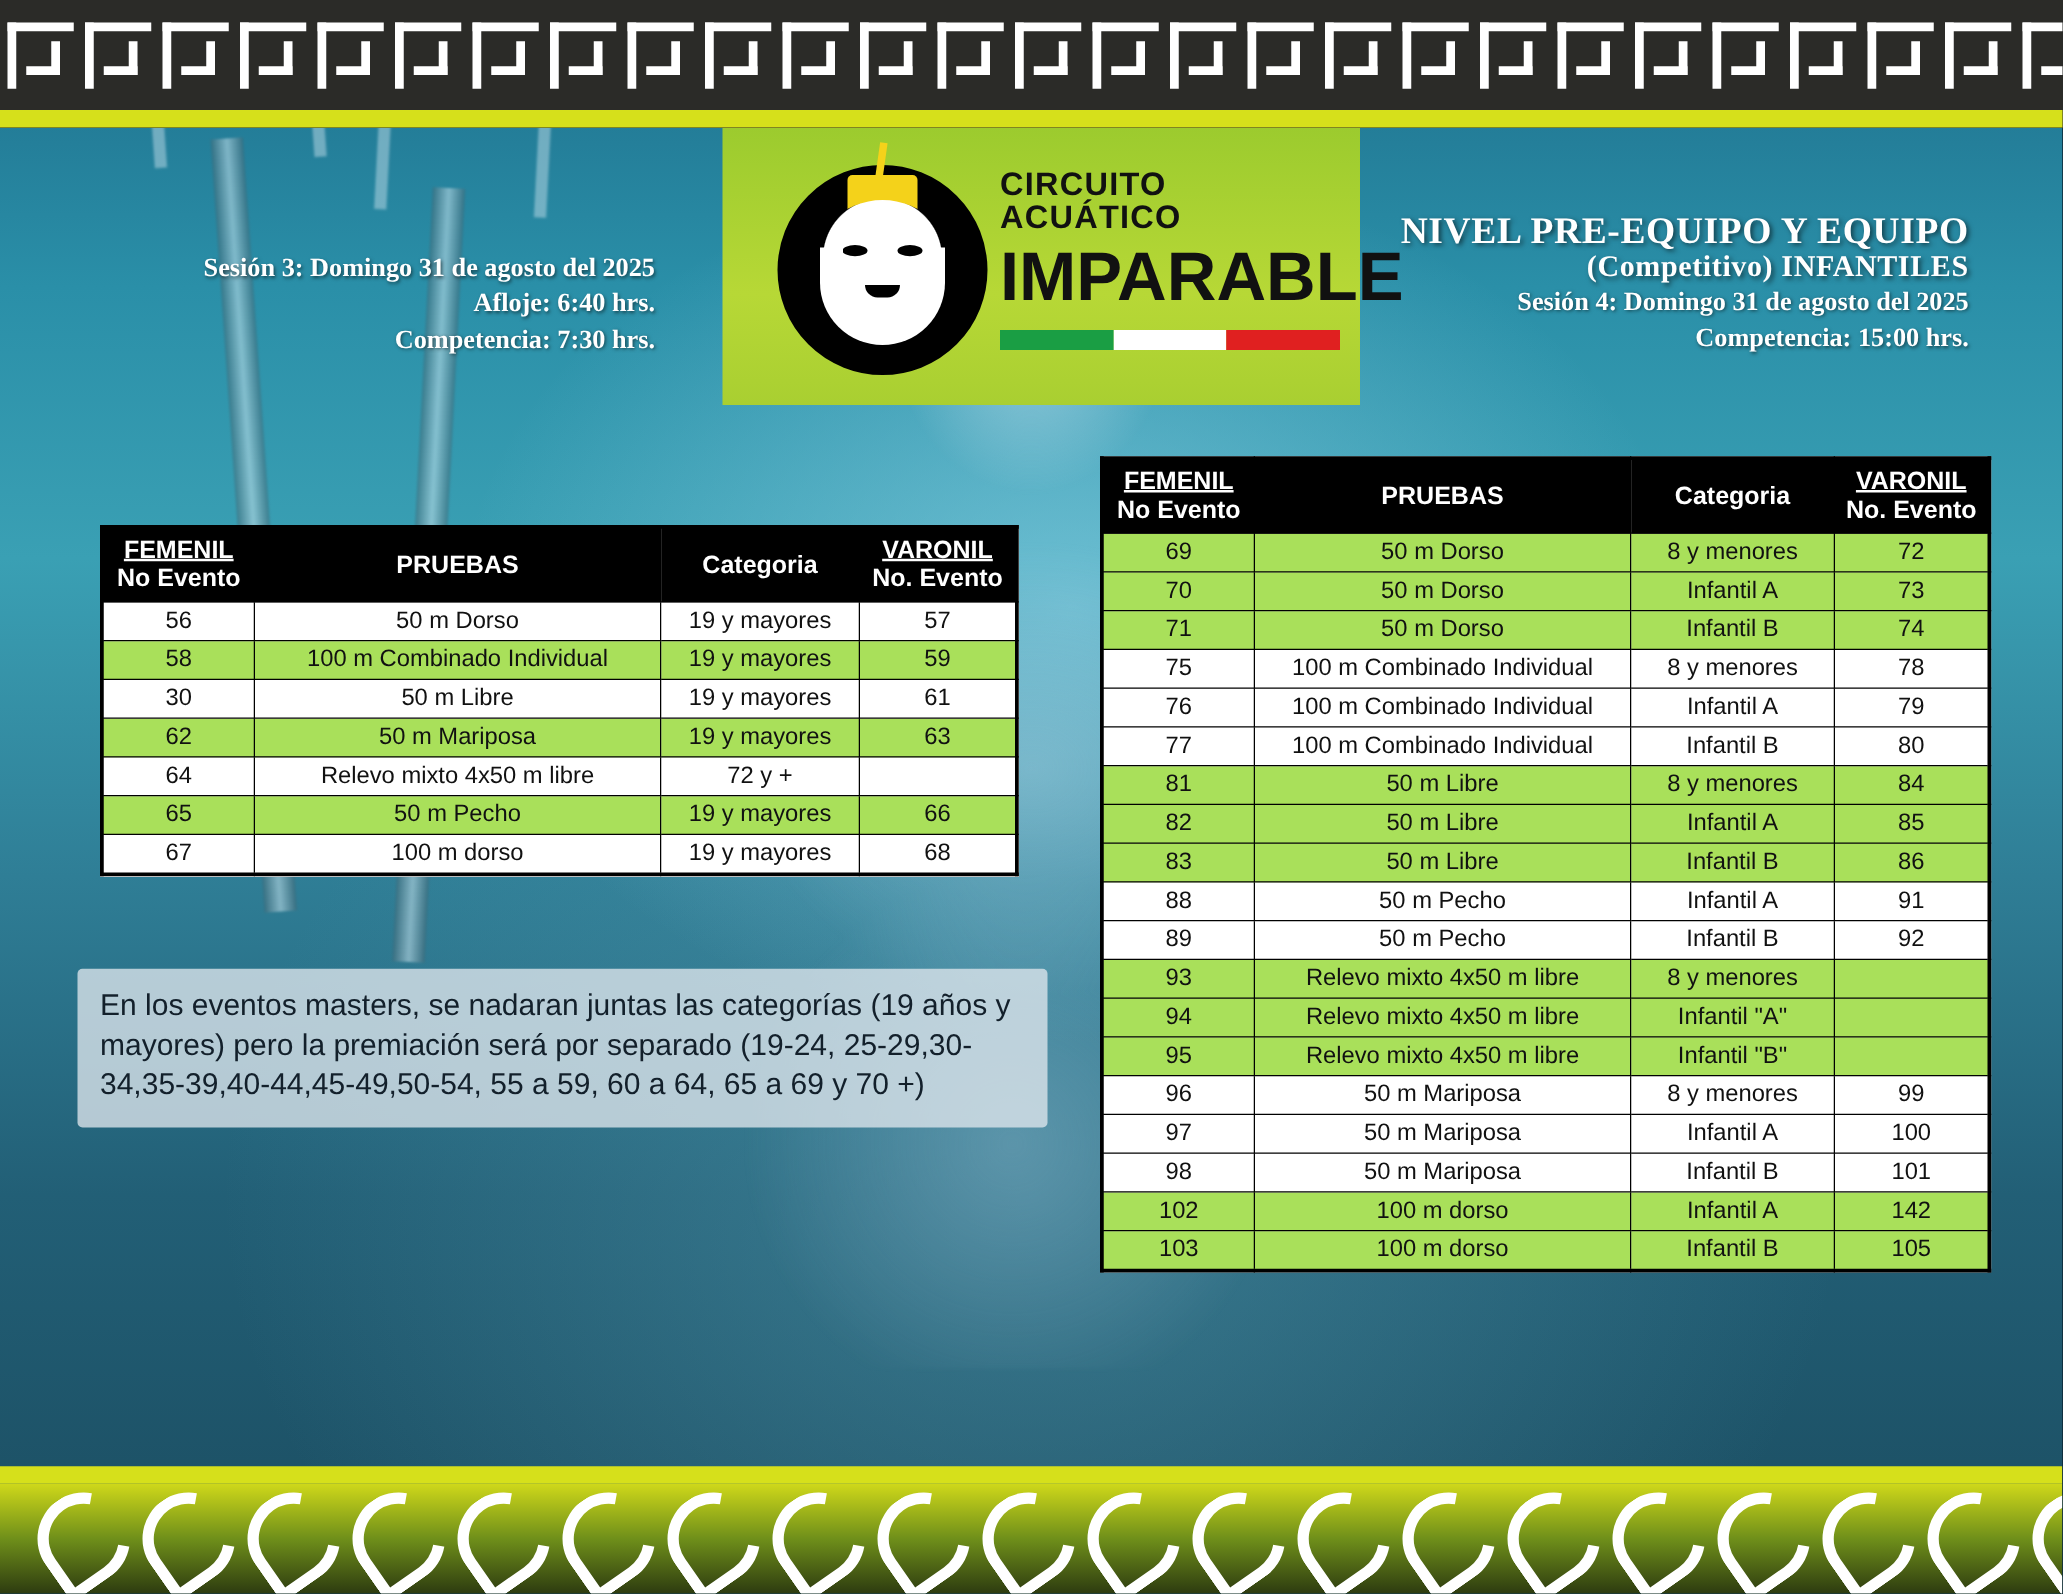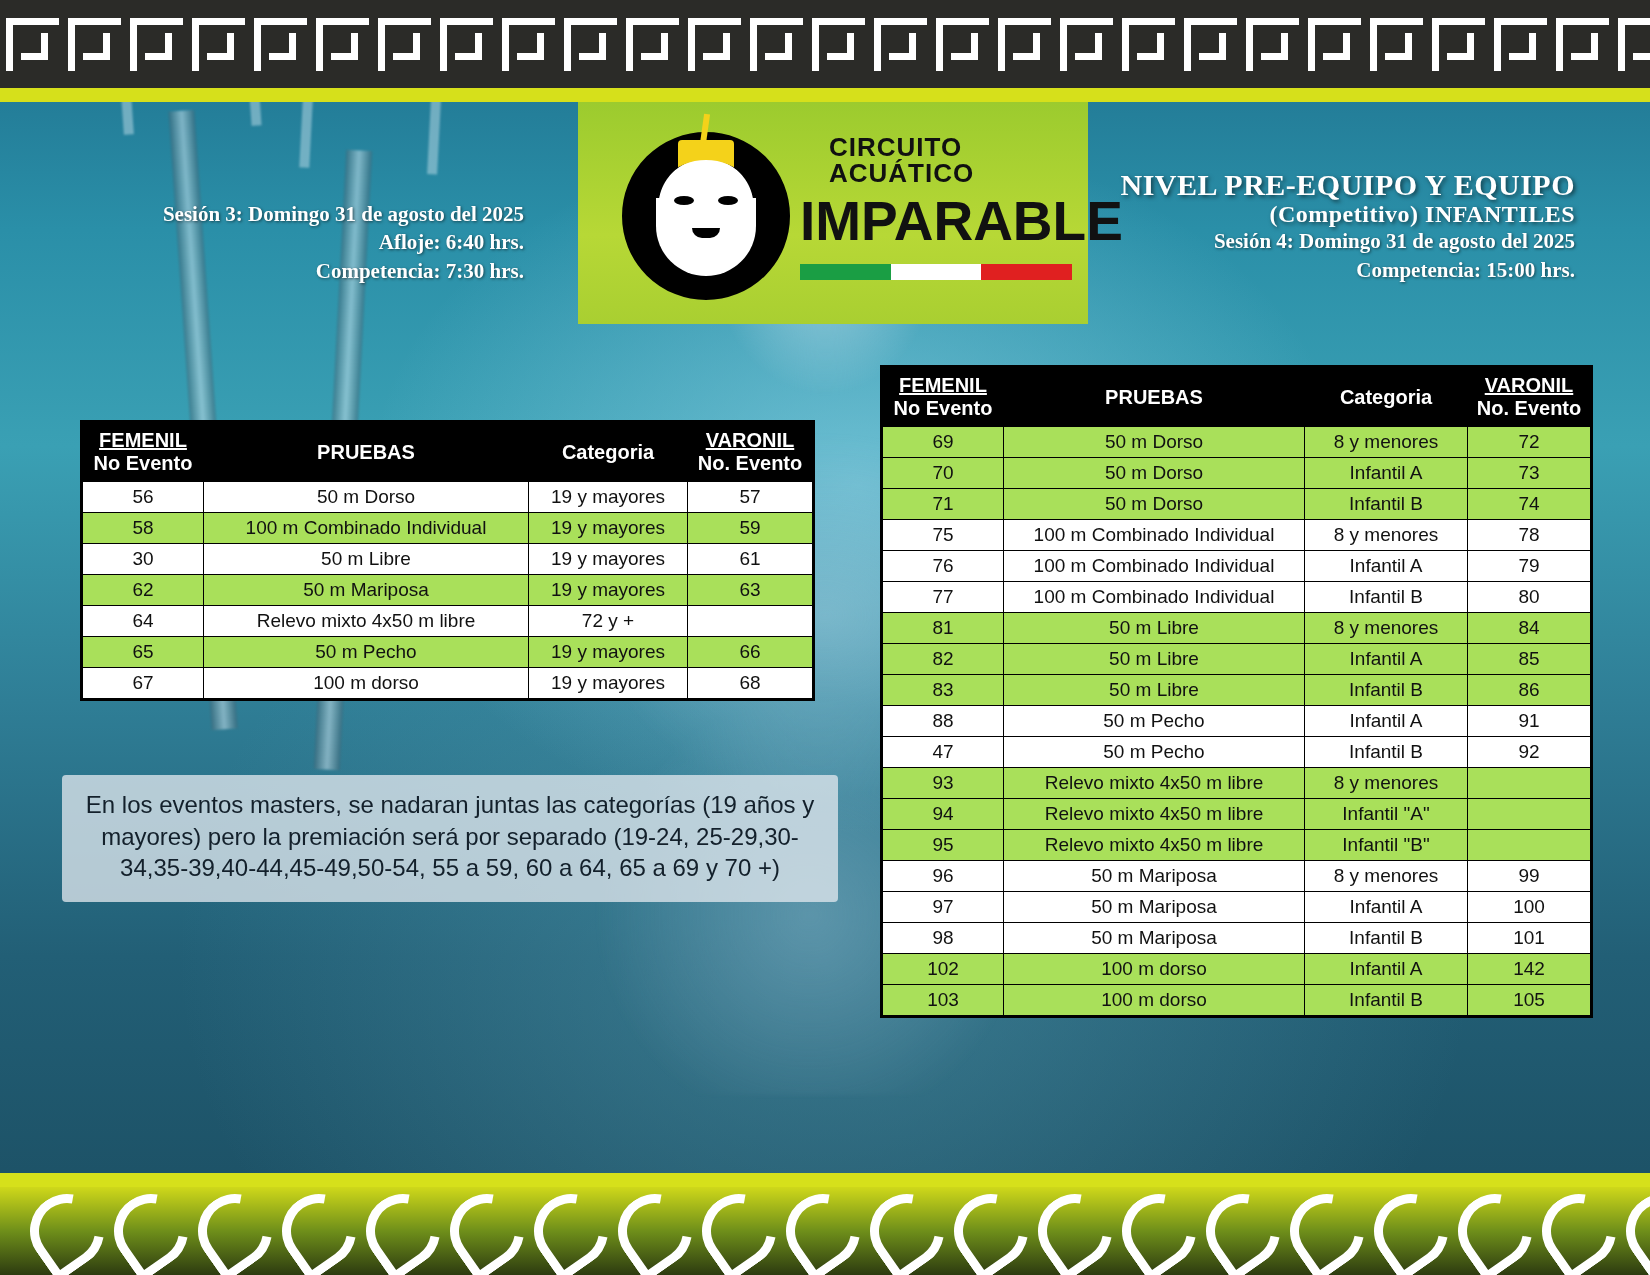--- a/index.html
+++ b/index.html
@@ -105,21 +105,20 @@
     position:absolute;left:52px;top:4px;width:56px;height:28px;
     background:#f4d21a;border-radius:4px 4px 0 0;
   }
   .med-crown:after{
     content:"";position:absolute;left:24px;top:-26px;width:6px;height:30px;background:#f4d21a;transform:rotate(8deg);
   }
   .logo-text{position:absolute;left:222px;top:32px;width:272px;text-align:left;}
   .logo-sub{
     font-size:26px;font-weight:bold;color:#111;letter-spacing:1px;line-height:1;
     font-family:"Liberation Sans",sans-serif;
-    margin-left:29px;
   }
   .logo-main{
     font-size:55px;font-weight:bold;color:#111;letter-spacing:0px;line-height:1;margin-top:8px;
   }
   .flag{position:absolute;left:222px;top:162px;width:272px;height:16px;display:flex;}
   .flag i{flex:1;display:block;}
   .flag .g{background:#1a9e44;} .flag .w{background:#ffffff;} .flag .r{background:#e02020;}
 
   
   .head-left{
@@ -178,21 +177,21 @@
 
   
   .note{
     position:absolute;left:62px;top:775px;width:740px;z-index:7;
     background:rgba(222,230,236,0.78);
     padding:14px 18px 18px 18px;
     border-radius:4px;
   }
   .note p{
     margin:0;font-family:"Liberation Sans",sans-serif;font-size:24px;line-height:1.32;
-    color:#13202b;font-weight:500;text-align:center;
+    color:#13202b;font-weight:500;
   }
 </style>
 </head>
 <body>
 
 <div class="poster">
 
   <div class="statue"></div>
   <div class="trident left"></div>
   <div class="trident right"></div>
@@ -397,21 +396,21 @@
           <td class="c-cat green">Infantil B</td>
           <td class="c-var green">86</td>
         </tr>
         <tr>
           <td class="c-num white">88</td>
           <td class="c-prueba white">50 m Pecho</td>
           <td class="c-cat white">Infantil A</td>
           <td class="c-var white">91</td>
         </tr>
         <tr>
-          <td class="c-num white">47</td>
+          <td class="c-num white">89</td>
           <td class="c-prueba white">50 m Pecho</td>
           <td class="c-cat white">Infantil B</td>
           <td class="c-var white">92</td>
         </tr>
         <tr>
           <td class="c-num green">93</td>
           <td class="c-prueba green">Relevo mixto 4x50 m libre</td>
           <td class="c-cat green">8 y menores</td>
           <td class="c-var green"></td>
         </tr>

